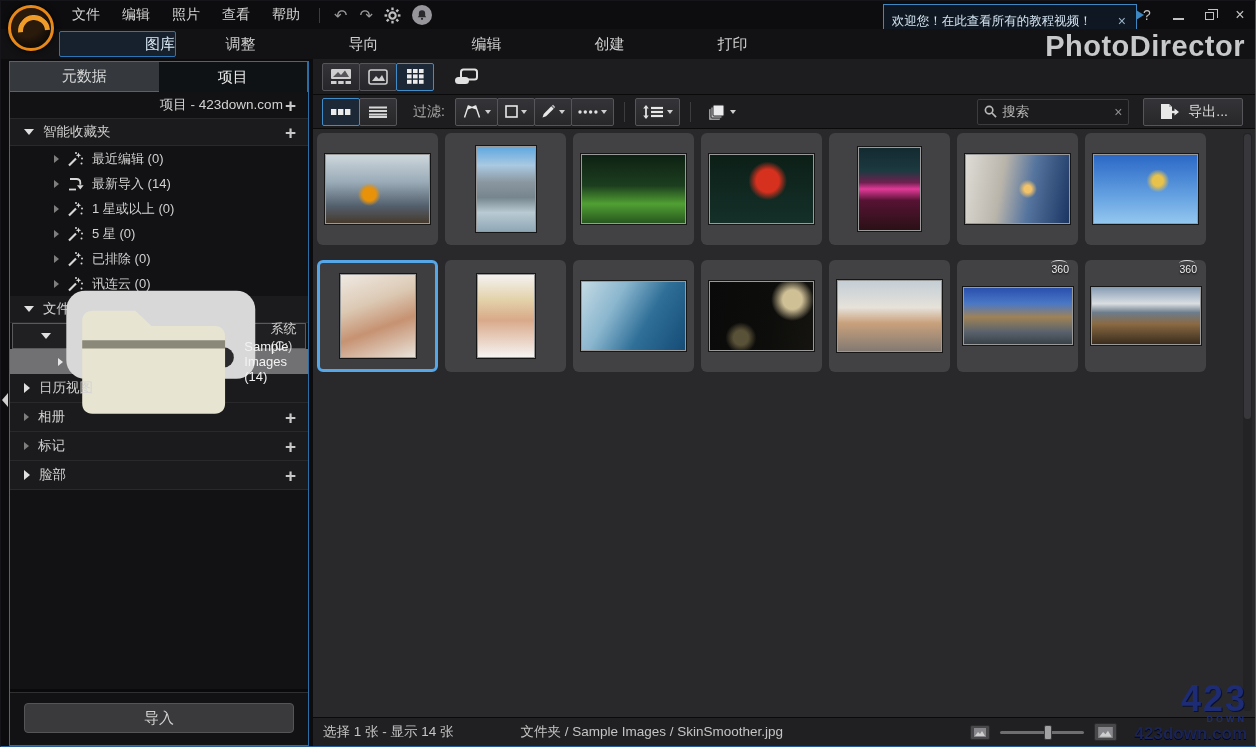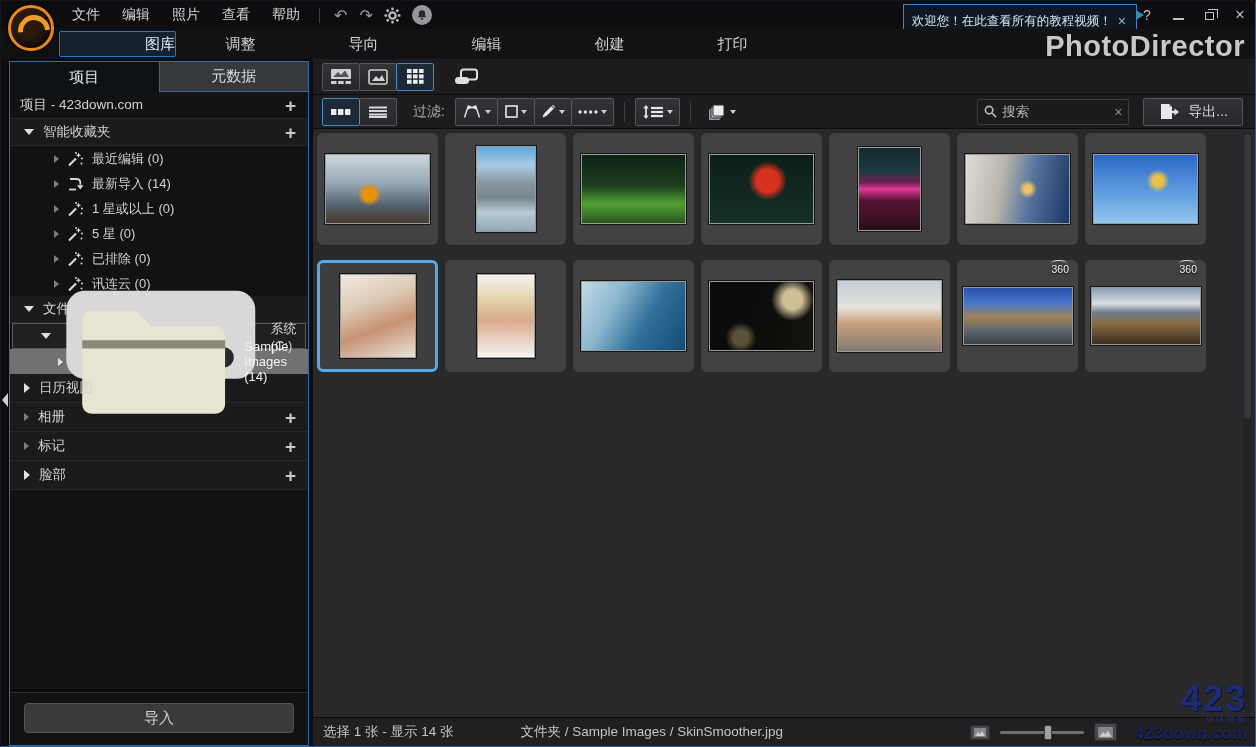--- a/index.html
+++ b/index.html
@@ -17,21 +17,21 @@
     border:5px solid transparent; border-left:5px solid #f09c28; border-top:5px solid #f09c28;
     border-radius:50%; transform:rotate(40deg); }
   .menubar { display:flex; align-items:center; margin-left:60px; }
   .menu-item { padding:0 11px; font-size:14px; color:#d4d4d4; cursor:default; }
   .tb-sep { width:1px; height:15px; background:#3c3c3e; margin:0 8px; }
   .hist-btn { font-size:16px; color:#9a9a9a; padding:0 6px; }
   .gear { padding:0 5px; display:flex; }
   .bell-wrap { width:20px; height:20px; border-radius:50%; background:#97979b; display:flex;
     align-items:center; justify-content:center; margin-left:6px; }
   .notif { position:absolute; right:118px; top:3px; height:22px; display:flex; align-items:center;
-    gap:4px; padding:16px 8px; background:#0f1822; border:1px solid #3d87c2; color:#d5e4f2;
+    gap:24px; padding:16px 8px; background:#0f1822; border:1px solid #3d87c2; color:#d5e4f2;
     font-size:12.5px; white-space:nowrap; }
   .notif .tail { position:absolute; right:-8px; top:5px; width:0; height:0;
     border-top:5px solid transparent; border-bottom:5px solid transparent; border-left:8px solid #3d87c2; }
   .notif-x { color:#9ab4c8; font-size:14px; padding:0 2px; }
   .wincontrols { position:absolute; right:8px; top:0; height:28px; display:flex; align-items:center; gap:17px; }
   .wc { color:#c2c2c2; font-size:14px; display:flex; align-items:center; justify-content:center; width:14px; height:16px;}
   .wc-min { width:11px; height:10px; border-bottom:2px solid #c2c2c2; }
   .wc-restore { position:relative; width:9px; height:8px; border:1.4px solid #c2c2c2; margin-top:2px;}
   .wc-restore::before { content:""; position:absolute; top:-4px; left:2px; width:9px; height:8px;
     border:1.4px solid #c2c2c2; border-left:none; border-bottom:none; }
@@ -52,21 +52,21 @@
 
   
   .sidebar { width:300px; margin-top:2px; border:1px solid #2d6da6; background:#121214;
     display:flex; flex-direction:column; }
   .side-tabs { display:flex; height:30px; background:#0d0d0f; }
   .side-tab { flex:1; display:flex; align-items:center; justify-content:center; font-size:15px;
     color:#d8d8d8; background:#35393d; border-bottom:1px solid #2d6da6; }
   .side-tab.selected { background:#0f1214; border-bottom:none; border-right:1px solid #2d6da6; color:#e8e8e8; }
   .tree { flex:1; overflow:hidden; font-size:13px; color:#d2d2d2; }
   .tree-head { height:27px; display:flex; align-items:center; padding:0 10px; border-bottom:1px solid #28282a; }
-  .tree-head .lbl { flex:1; font-size:13.5px; }
+  .tree-head .lbl { flex:1; font-size:13.5px;text-align:right; }
   .plus { color:#c8c8c8; font-size:19px; font-weight:bold; line-height:1; padding:0 2px; }
   .tree-section { height:27px; display:flex; align-items:center; padding:0 10px 0 14px;
     background:#1b1b1d; border-bottom:1px solid #29292b; }
   .tree-section .lbl { flex:1; margin-left:9px; font-size:13.5px; }
   .tri { width:0; height:0; display:inline-block; flex:none; }
   .tri-down { border-left:5px solid transparent; border-right:5px solid transparent; border-top:6px solid #e0e0e0; }
   .tri-rf { border-top:5px solid transparent; border-bottom:5px solid transparent; border-left:6px solid #e0e0e0; }
   .tri-ro { border-top:4px solid transparent; border-bottom:4px solid transparent; border-left:5px solid #7e7e7e; }
   .tree-item { height:25px; display:flex; align-items:center; padding-left:44px; gap:8px; }
   .tree-item .ticon { width:17px; height:16px; display:flex; }
@@ -206,22 +206,22 @@
     <span class="brand">PhotoDirector</span>
   </div>
 
   <div class="body">
     <div class="left-strip">
       <span class="collapse-arrow"></span>
     </div>
 
     <div class="sidebar">
       <div class="side-tabs">
+        <span class="side-tab">元数据</span>
         <span class="side-tab selected">项目</span>
-        <span class="side-tab">元数据</span>
       </div>
       <div class="tree">
         <div class="tree-head">
           <span class="lbl">项目 - 423down.com</span>
           <span class="plus">+</span>
         </div>
         <div class="tree-section">
           <span class="tri tri-down"></span>
           <span class="lbl">智能收藏夹</span>
           <span class="plus">+</span>

